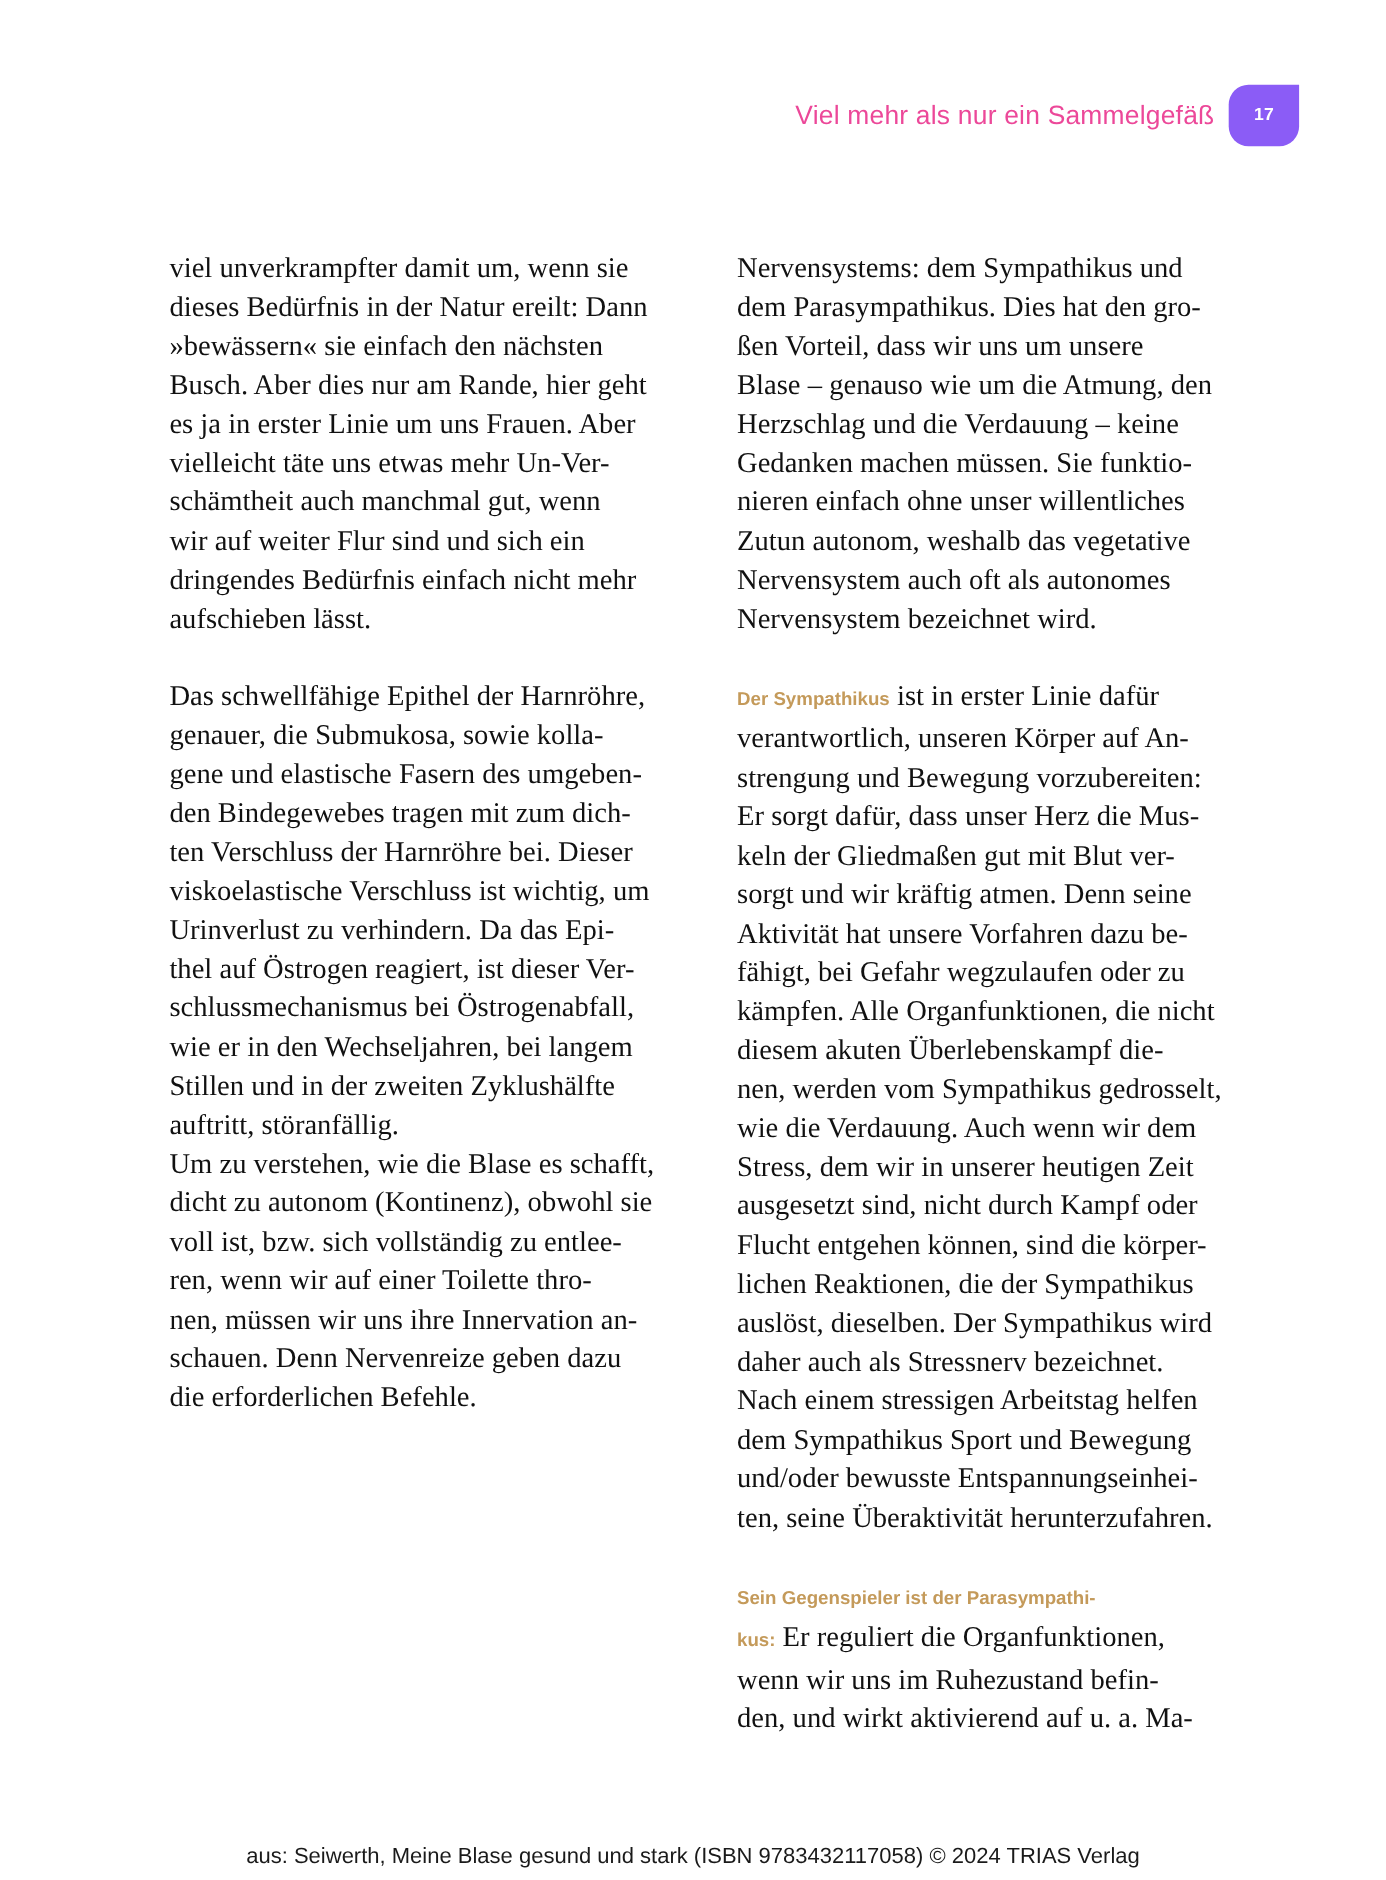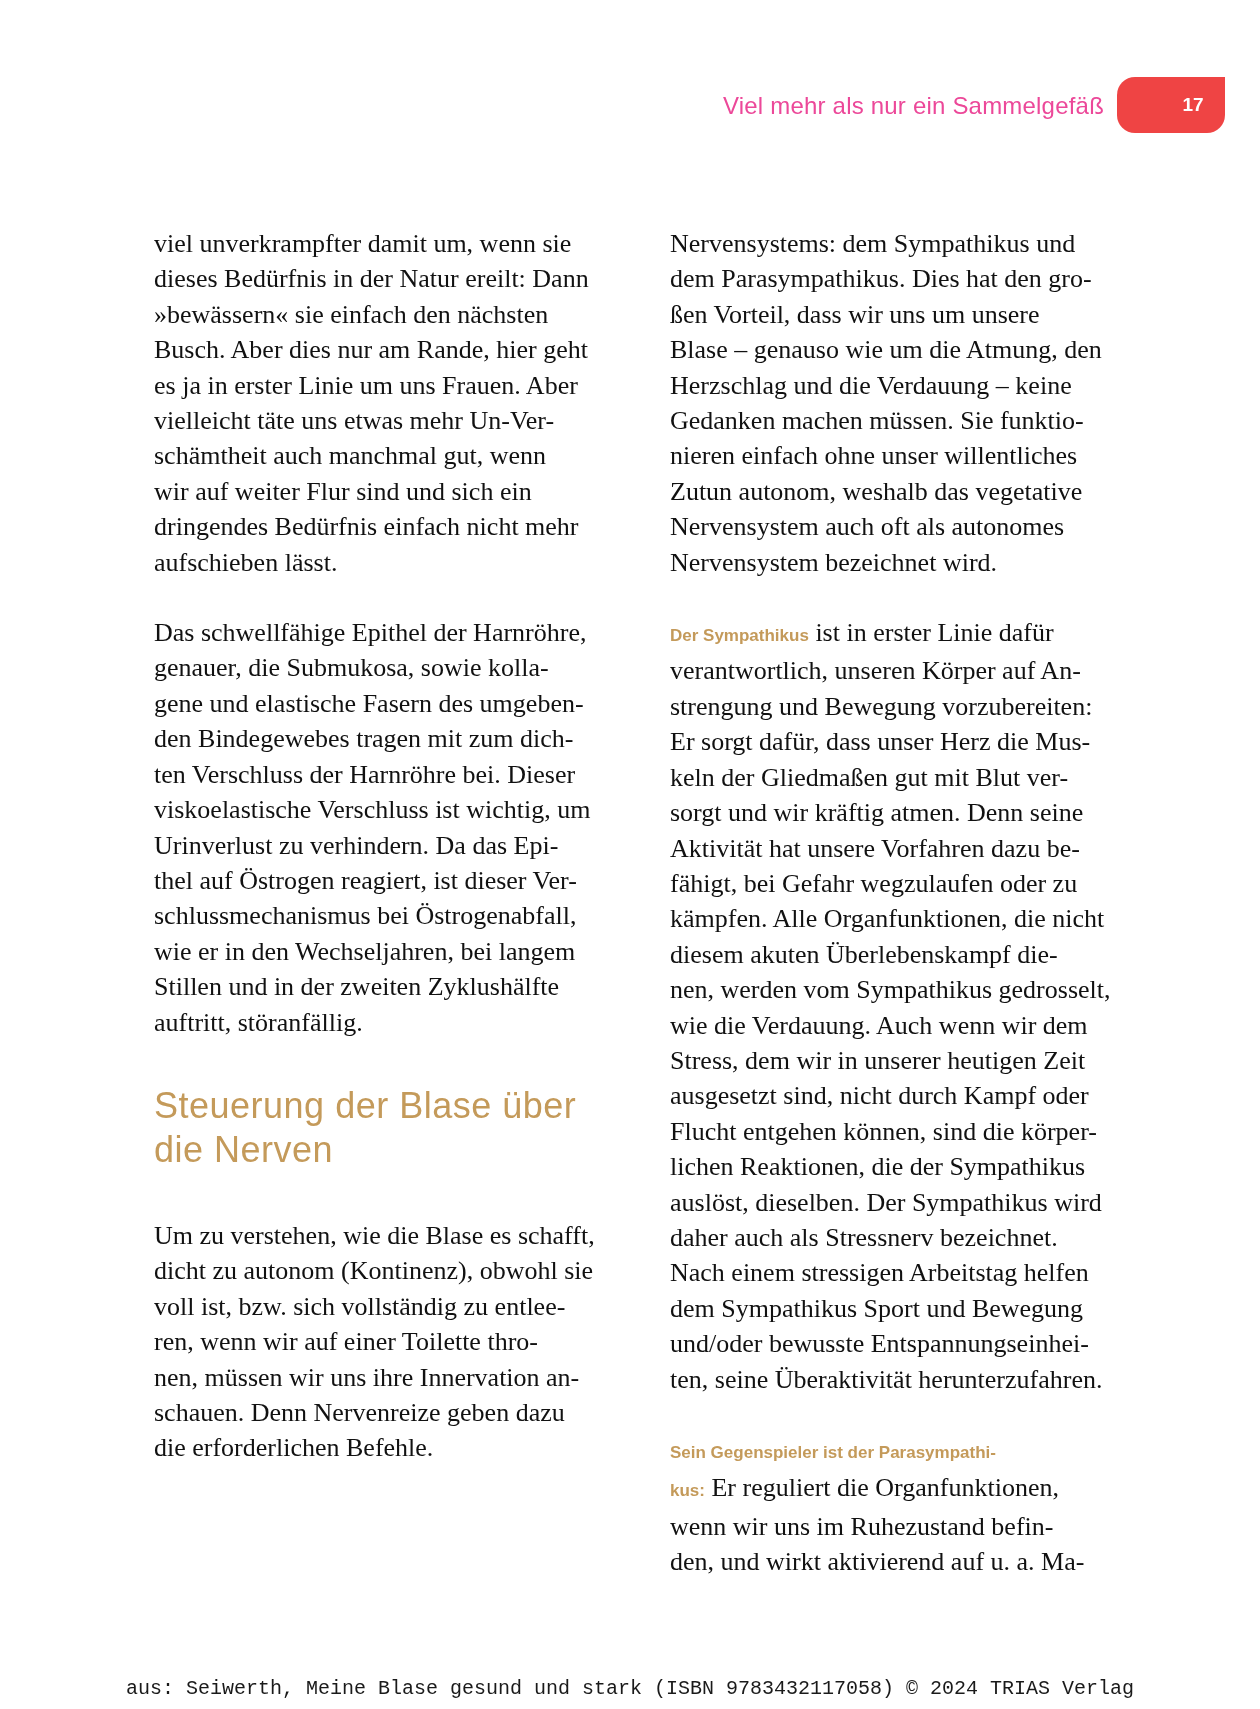--- a/index.html
+++ b/index.html
@@ -4,41 +4,41 @@
   <style>
     html, body { margin: 0; padding: 0; background: #ffffff; }
     body { width: 1260px; height: 1709px; position: relative; overflow: hidden; }
     .running-head {
       position: absolute; top: 92px; right: 156px;
       font-family: "Liberation Sans", sans-serif; font-size: 24px; color: #ec4899;
       letter-spacing: 0.2px;
     }
     .page-badge {
       position: absolute; left: 1117px; top: 77px; width: 64px; height: 56px;
-      background: #ef4444; color: #ffffff;
+      background: #8b5cf6; color: #ffffff;
       border-radius: 18px 0 18px 18px;
-      font-family: "Liberation Sans", sans-serif; font-size: 19px; font-weight: bold;
-      display: flex; align-items: center; justify-content: center; padding-left: 44px;
+      font-family: "Liberation Sans", sans-serif; font-size: 16px; font-weight: bold;
+      display: flex; align-items: center; justify-content: center;
     }
     .col {
       position: absolute; top: 226px; width: 490px;
       font-family: "Liberation Serif", serif; font-size: 26px; line-height: 35.4px; color: #111111; margin-left: 36px;
     }
     .col-left { left: 118px; }
     .col-right { left: 634px; width: 480px; }
     .col p { margin: 0; white-space: pre-line; }
     .gap { height: 35px; }
     .lead { font-family: "Liberation Sans", sans-serif; font-weight: bold; color: #c49a5a; font-size: 17px; }
     .heading {
       font-family: "Liberation Sans", sans-serif; color: #c49a5a; font-size: 36px; line-height: 44px;
       margin: 44px 0 46px 0; white-space: pre-line; letter-spacing: 0.5px;
     }
     .footer {
       position: absolute; top: 1677px; left: 0; width: 1260px; text-align: center;
-      font-family: Liberation Mono, monospace; font-size: 20px; color: #1a1a1a;
+      font-family: Liberation Sans, sans-serif; font-size: 20px; color: #1a1a1a;
     }
   </style>
 </head>
 <body>
 
 <div class="running-head">Viel mehr als nur ein Sammelgefäß</div>
 <div class="page-badge">17</div>
 
 <div class="col col-left">
   <p>viel unverkrampfter damit um, wenn sie
@@ -57,22 +57,20 @@
 gene und elastische Fasern des umgeben-
 den Bindegewebes tragen mit zum dich-
 ten Verschluss der Harnröhre bei. Dieser
 viskoelastische Verschluss ist wichtig, um
 Urinverlust zu verhindern. Da das Epi-
 thel auf Östrogen reagiert, ist dieser Ver-
 schlussmechanismus bei Östrogenabfall,
 wie er in den Wechseljahren, bei langem
 Stillen und in der zweiten Zyklushälfte
 auftritt, störanfällig.</p>
-  <div class="heading">Steuerung der Blase über
-die Nerven</div>
   <p>Um zu verstehen, wie die Blase es schafft,
 dicht zu autonom (Kontinenz), obwohl sie
 voll ist, bzw. sich vollständig zu entlee-
 ren, wenn wir auf einer Toilette thro-
 nen, müssen wir uns ihre Innervation an-
 schauen. Denn Nervenreize geben dazu
 die erforderlichen Befehle.</p>
   <div class="gap"></div>
 </div>
 

